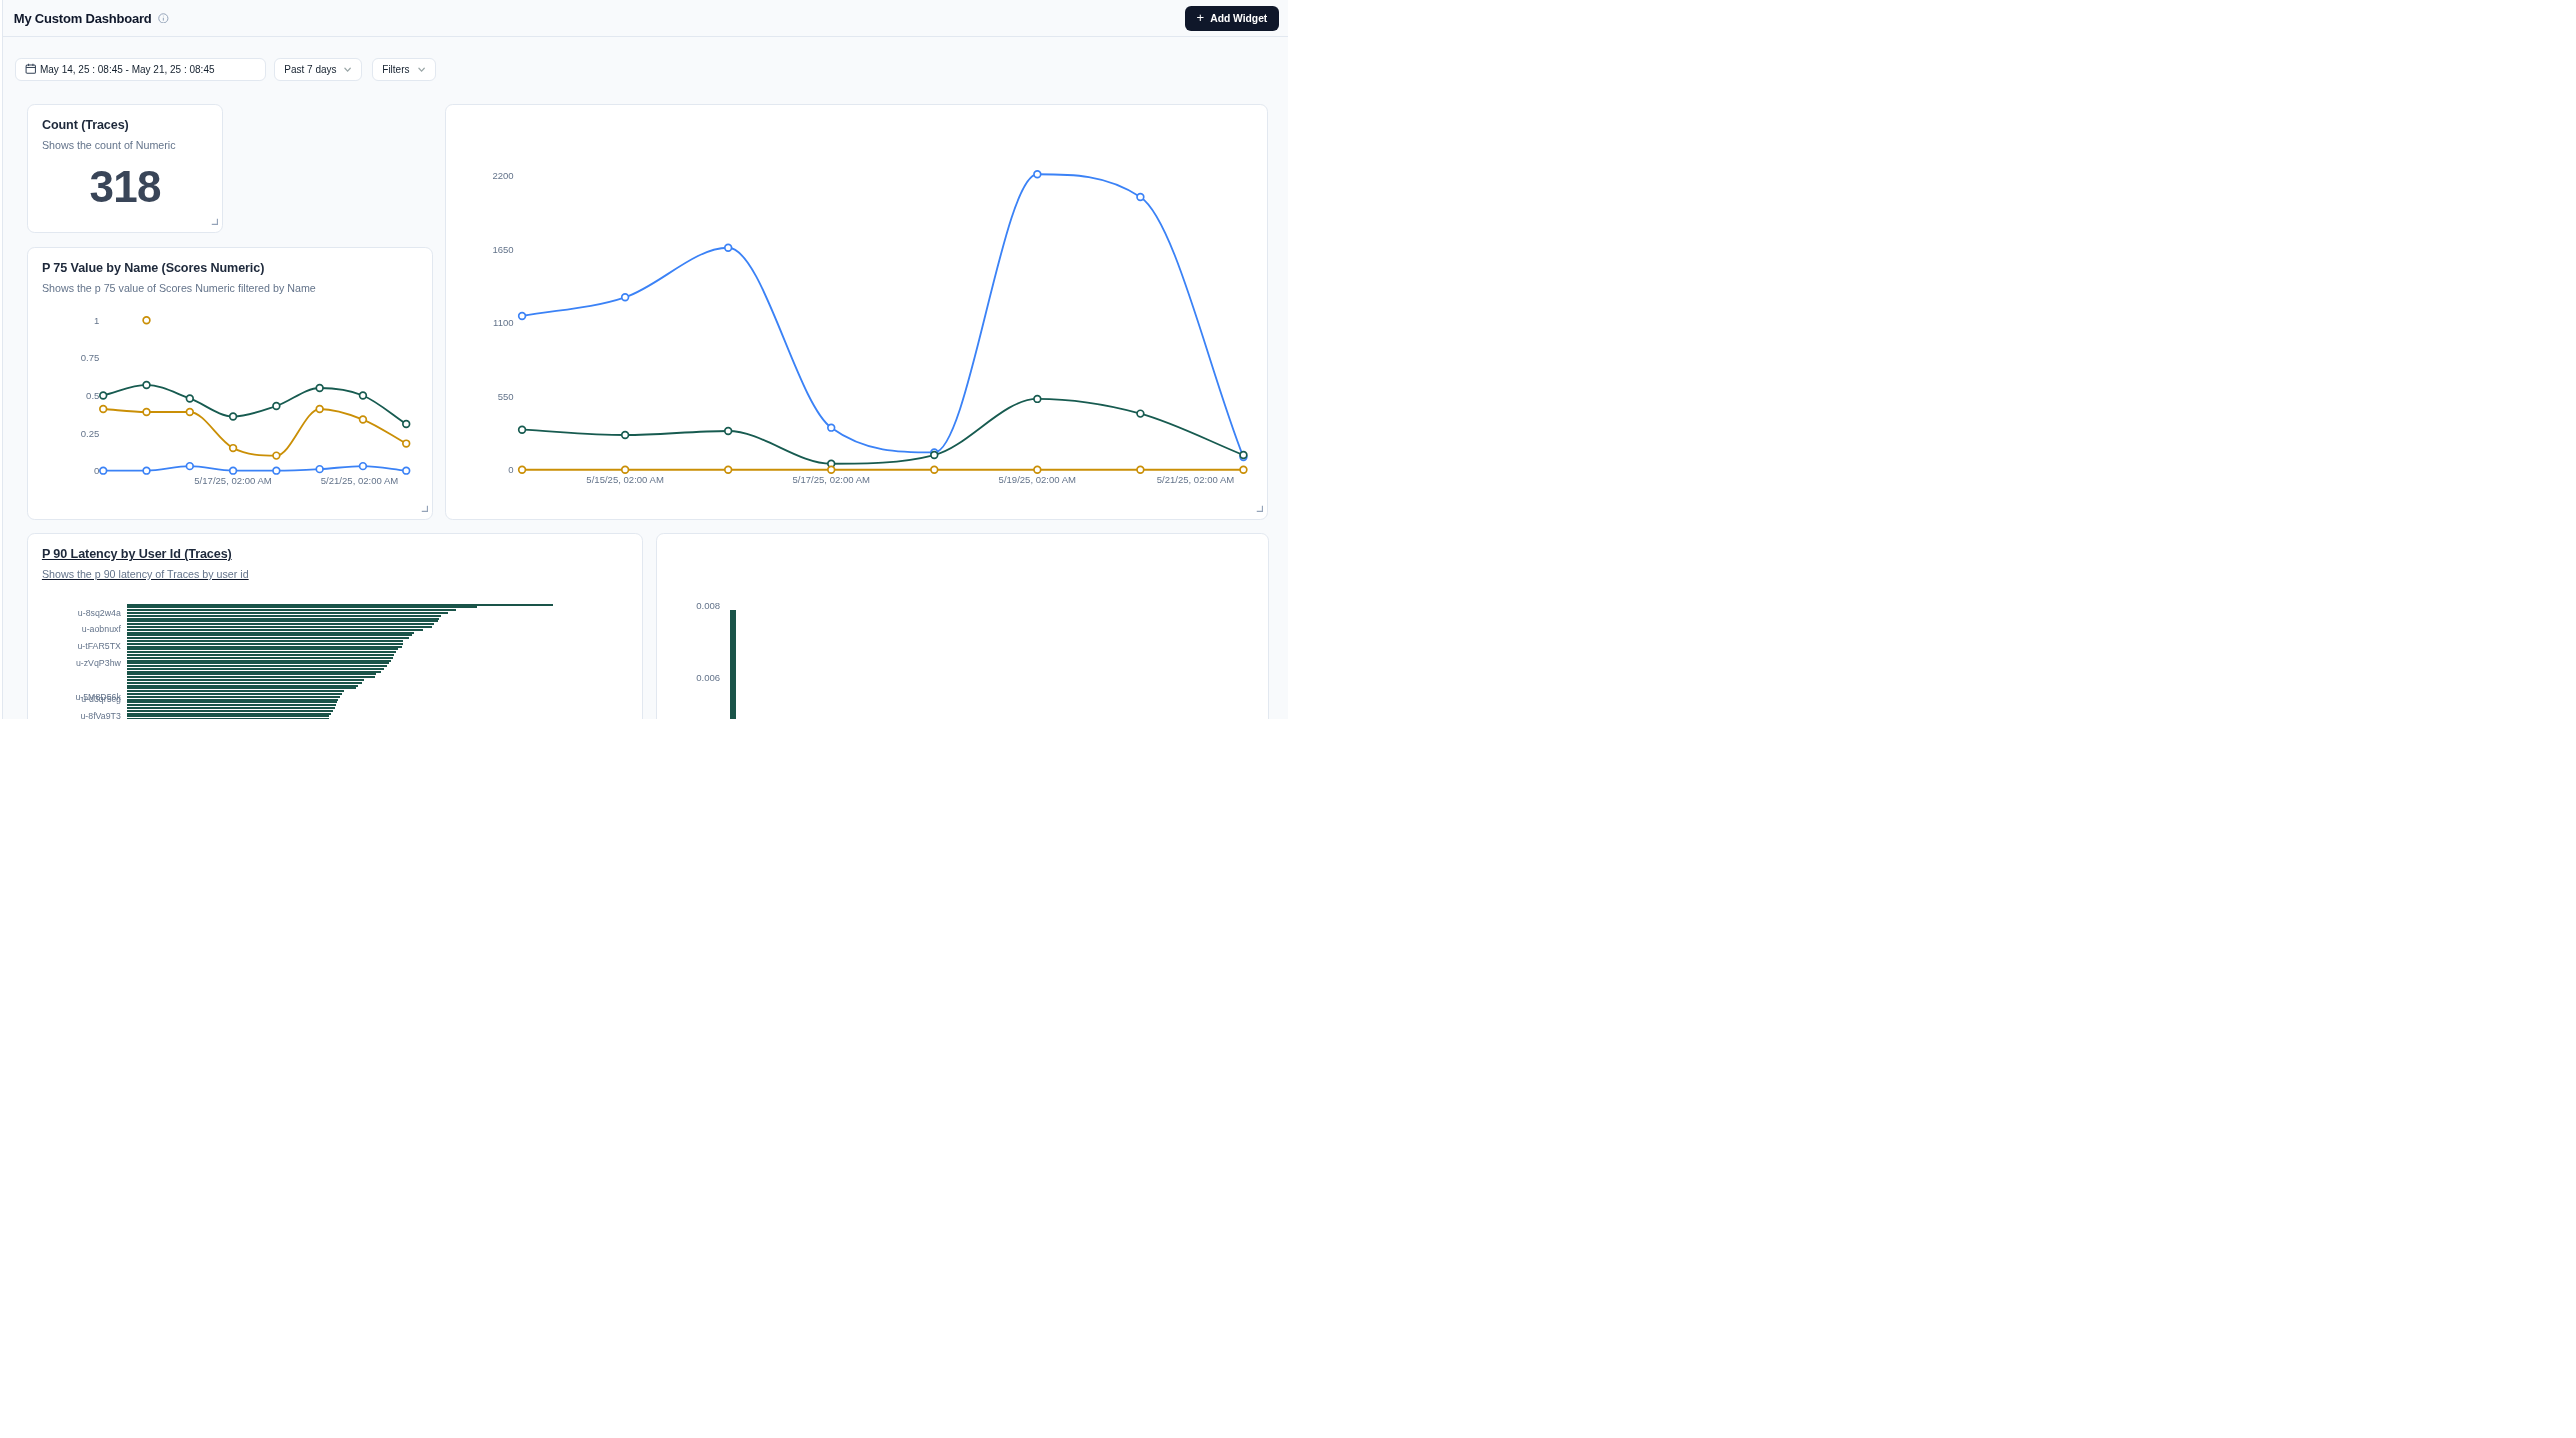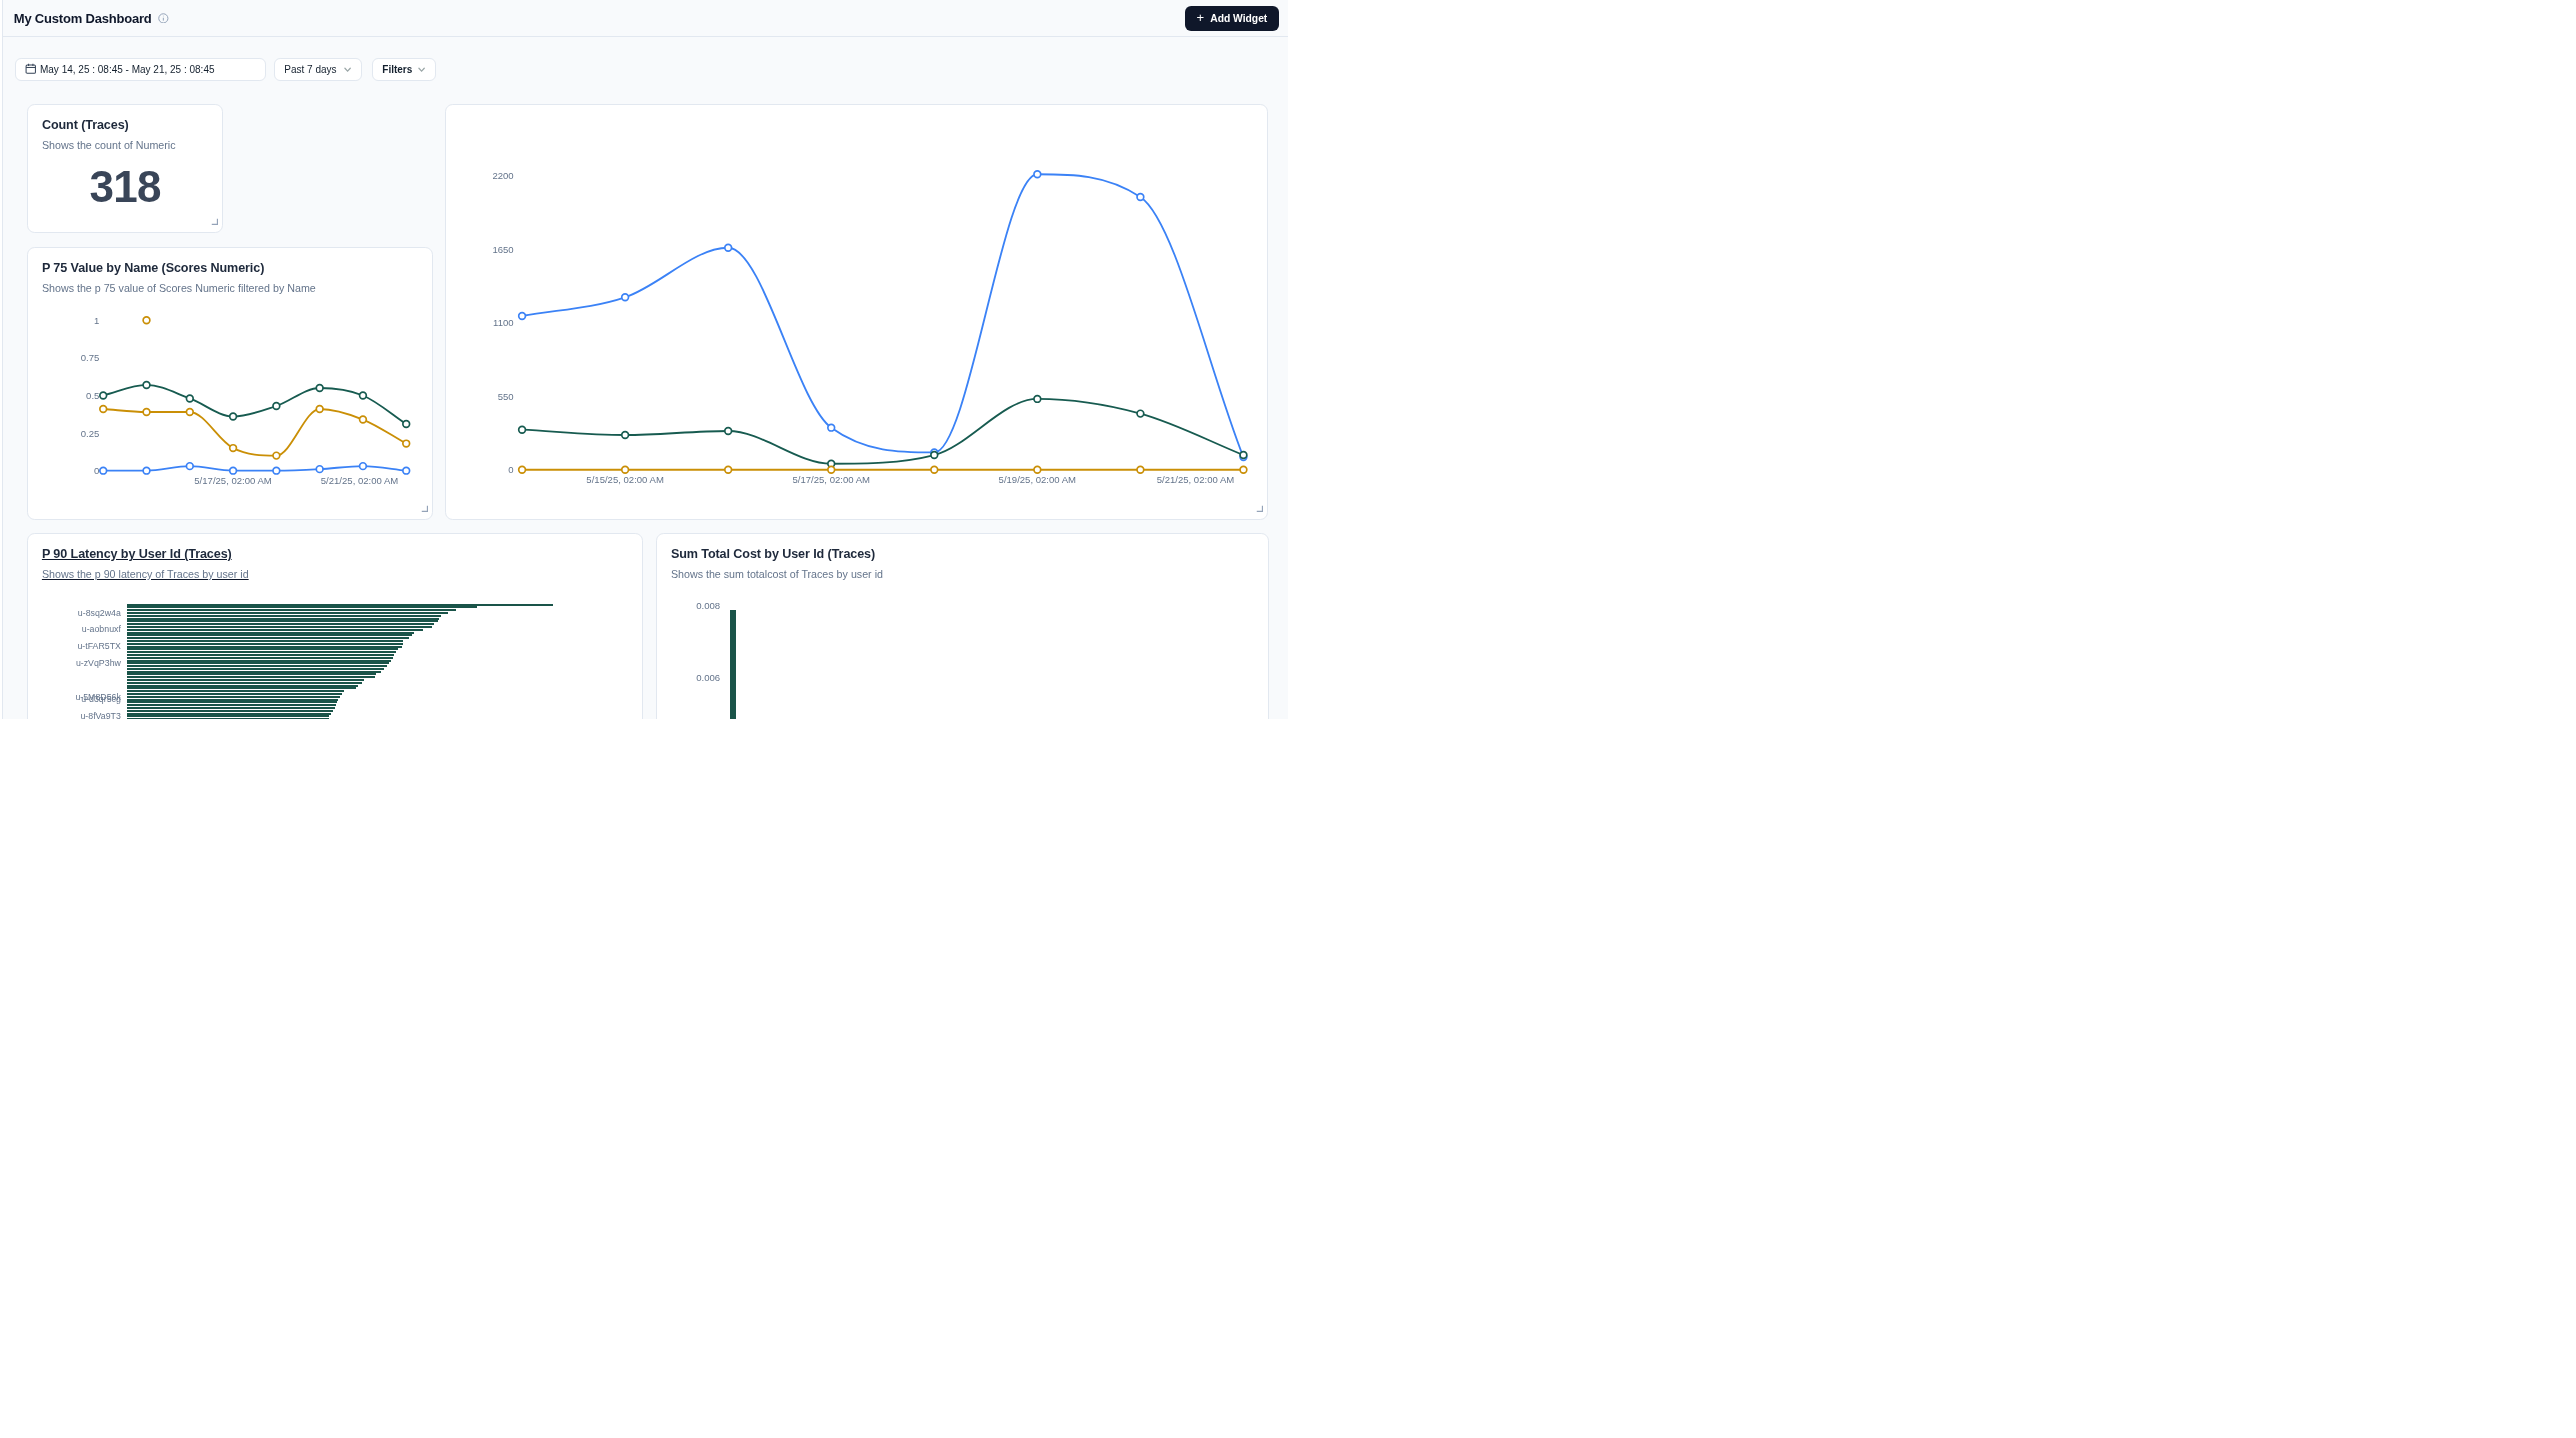--- a/index.html
+++ b/index.html
@@ -18,21 +18,21 @@
        font-size:10.3px;font-weight:600;height:25px;padding:0 11.5px;border-radius:6.1px;border:none;
        font-family:"Liberation Sans",sans-serif;cursor:pointer;}
   .plus{font-size:13px;font-weight:400;line-height:1;margin-top:-0.8px;}
   
   .main{position:absolute;left:3.1px;top:37px;right:0;bottom:0;}
   .tool{position:absolute;height:23px;background:#fff;border:0.8px solid #e2e8f0;border-radius:6.1px;
        display:flex;align-items:center;box-sizing:border-box;font-size:10px;color:#14202e;
        font-weight:500;cursor:pointer;}
   #date-range{left:12.2px;top:20.7px;width:251px;padding:0 9.2px;gap:3px;}
   #preset{left:271px;top:20.7px;width:88px;padding:0 9.2px;justify-content:space-between;}
-  #filters{left:369px;top:20.7px;width:64px;padding:0 9.2px;justify-content:space-between;font-weight:bold;}
+  #filters{left:369px;top:20.7px;width:64px;padding:0 9.2px;justify-content:space-between;}
   .chev{color:#9aa6a7;display:inline-flex;}
   
   .card{position:absolute;background:#fff;border:0.8px solid #e2e8f0;border-radius:7.7px;
        box-sizing:border-box;}
   #card-kpi-0{left:24px;top:67px;width:196px;height:129px;}
   #card-kpi-1{left:233px;top:67px;width:196px;height:129px;}
   #card-tokens{left:442px;top:67px;width:823px;height:416px;}
   #card-p75{left:24px;top:210px;width:406px;height:273px;}
   #card-p90{left:24px;top:496px;width:616px;height:321px;text-decoration:underline;}
   #card-cost{left:653px;top:496px;width:613px;height:321px;}
@@ -272,24 +272,20 @@
           <div class="hbar-label" style="top: 90px;">u-aobnuxf</div>
           <div class="hbar-label" style="top: 107px;">u-tFAR5TX</div>
           <div class="hbar-label" style="top: 124px;">u-zVqP3hw</div>
           <div class="hbar-label" style="top: 158px;">u-5M8D56k</div>
           <div class="hbar-label" style="top: 160px;">u-d3qr5cg</div>
           <div class="hbar-label" style="top: 177px;">u-8fVa9T3</div>
         </div>
     </div>
 
     <div class="card" id="card-cost">
-      <div class="card-head">
-        <div class="card-title">Sum Total Cost by User Id (Traces)</div>
-        <div class="card-sub">Shows the sum totalcost of Traces by user id</div>
-      </div>
       <div class="chart-host">
           <div class="vtick" style="top: 67px;">0.008</div>
           <div class="vtick" style="top: 139px;">0.006</div>
           <div style="position: absolute; left: 72px; top: 76px; width: 5.7px; height: 245px; background: rgb(26, 84, 73);"></div>
         </div>
     </div>
 
   </div>
 </div>
 

